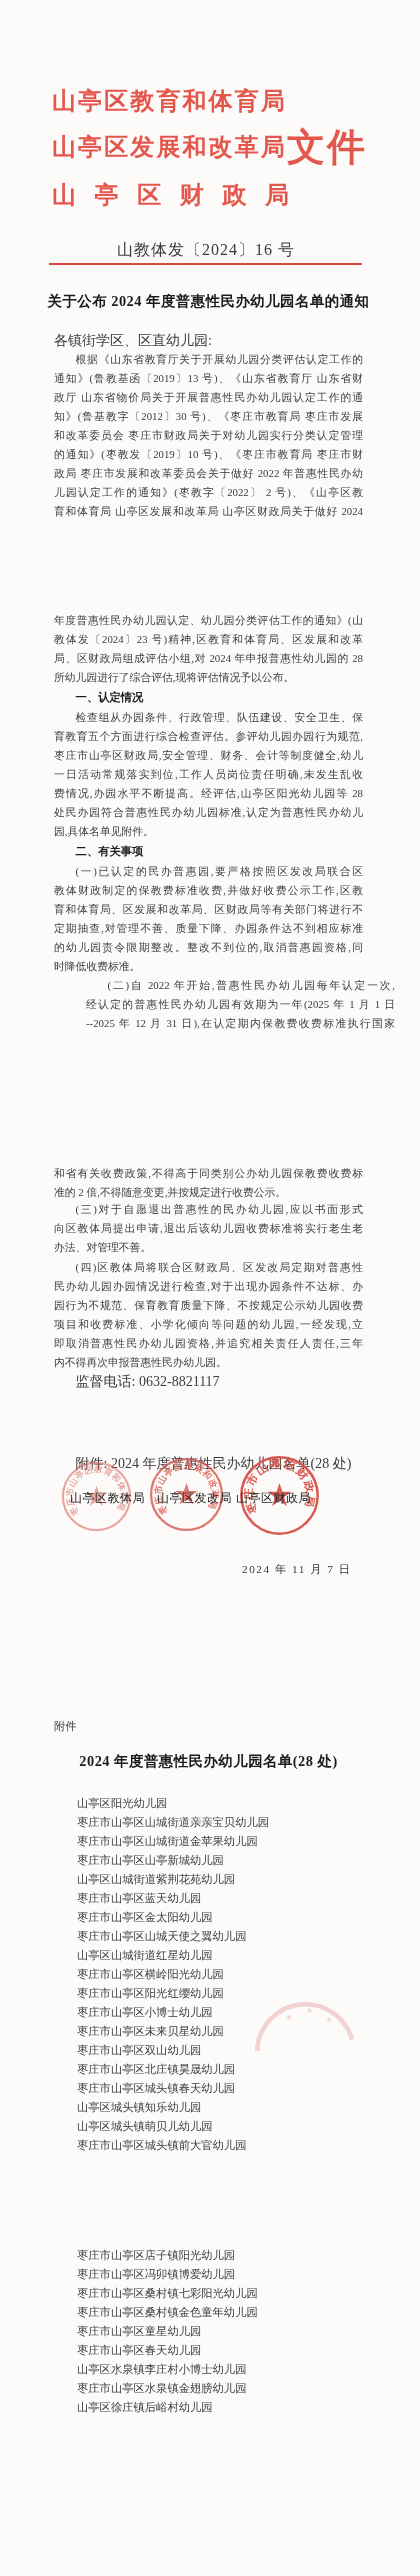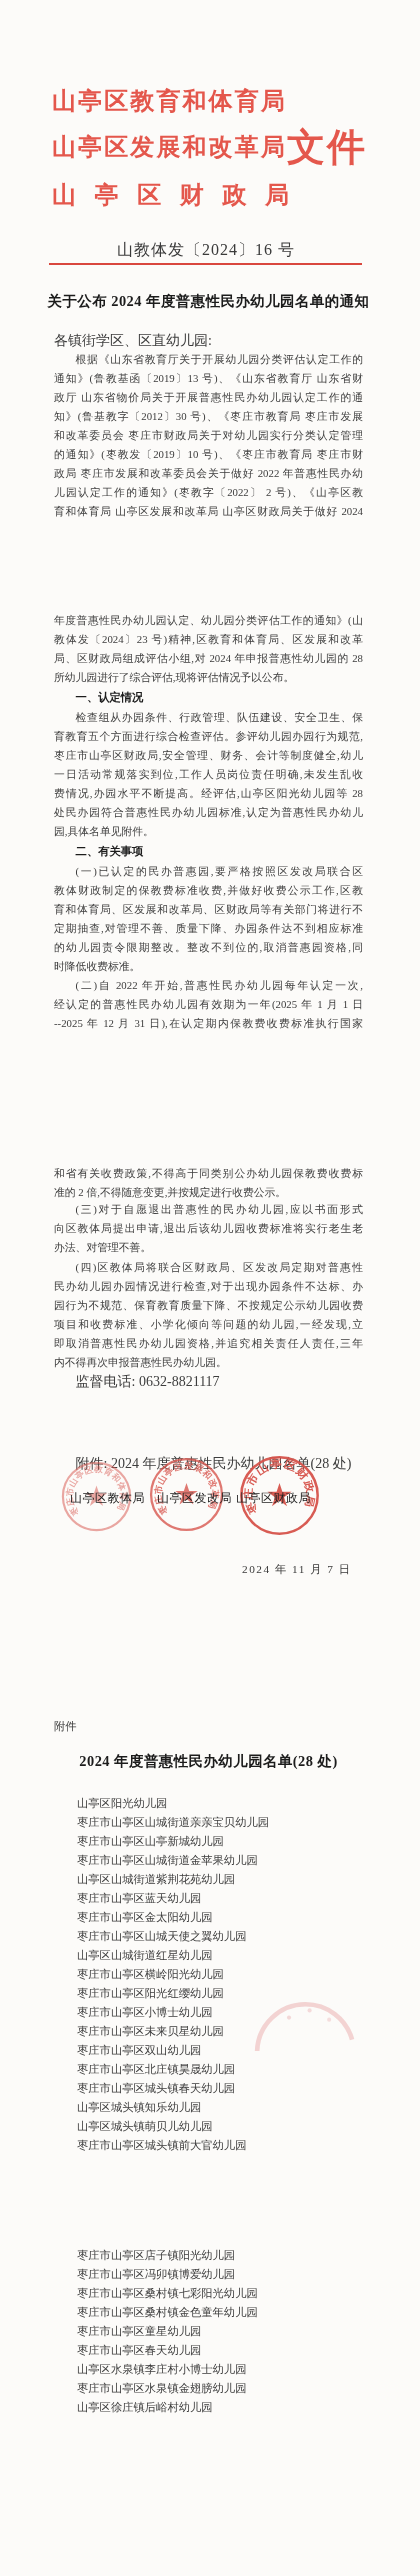--- a/index.html
+++ b/index.html
@@ -50,21 +50,21 @@
   .hline{
     height:19px; line-height:19px; font-size:11.3px; font-weight:700;
     color:var(--title-text); text-indent:21.6px; white-space:nowrap;
   }
   .sline{height:19px; line-height:19px; font-size:14px; white-space:nowrap;}
   .sline.ind{text-indent:21.6px;}
   #blk-salutation{top:331px;}
   #blk-p1a{top:350px;}  #blk-p1b{top:611px;}
   #blk-h1{top:688px;}  #blk-p2{top:708px;}
   #blk-h2{top:842px;}  #blk-p3{top:862px;}
-  #blk-p4a{top:976px;} #blk-p4b{top:1164px;}
+  #blk-p4a{top:976px;margin-left:32px;} #blk-p4b{top:1164px;}
   #blk-p5{top:1200px;}  #blk-p6{top:1258px;}
   #blk-phone{top:1372px;} #blk-attachref{top:1406px;margin-top:48px;}
   
   .seal{position:absolute;}
   .seal svg{width:100%; height:100%;}
   #seal-1{left:60px; top:1446px; width:73px; height:101px; opacity:.5;}
   #seal-2{left:148px; top:1443px; width:77px; height:103px; opacity:.78;}
   #seal-3{left:238px; top:1442px; width:83px; height:107px; opacity:.95;}
   .seal-label{
     position:absolute; font-size:12px; color:#222; letter-spacing:0.5px;
@@ -230,22 +230,22 @@
       <circle cx="110" cy="26" r="4" fill="rgba(216,90,95,0.20)"></circle>
       <circle cx="148" cy="44" r="4" fill="rgba(216,90,95,0.18)"></circle>
     </svg>
   </div>
 
   <div id="attach-label">附件</div>
   <div id="attach-title">2024 年度普惠性民办幼儿园名单(28 处)</div>
   <div class="klist" id="list1">
       <div class="kitem">山亭区阳光幼儿园</div>
       <div class="kitem">枣庄市山亭区山城街道亲亲宝贝幼儿园</div>
+      <div class="kitem">枣庄市山亭区山城街道金苹果幼儿园</div>
       <div class="kitem">枣庄市山亭区山亭新城幼儿园</div>
-      <div class="kitem">枣庄市山亭区山城街道金苹果幼儿园</div>
       <div class="kitem">山亭区山城街道紫荆花苑幼儿园</div>
       <div class="kitem">枣庄市山亭区蓝天幼儿园</div>
       <div class="kitem">枣庄市山亭区金太阳幼儿园</div>
       <div class="kitem">枣庄市山亭区山城天使之翼幼儿园</div>
       <div class="kitem">山亭区山城街道红星幼儿园</div>
       <div class="kitem">枣庄市山亭区横岭阳光幼儿园</div>
       <div class="kitem">枣庄市山亭区阳光红缨幼儿园</div>
       <div class="kitem">枣庄市山亭区小博士幼儿园</div>
       <div class="kitem">枣庄市山亭区未来贝星幼儿园</div>
       <div class="kitem">枣庄市山亭区双山幼儿园</div>

